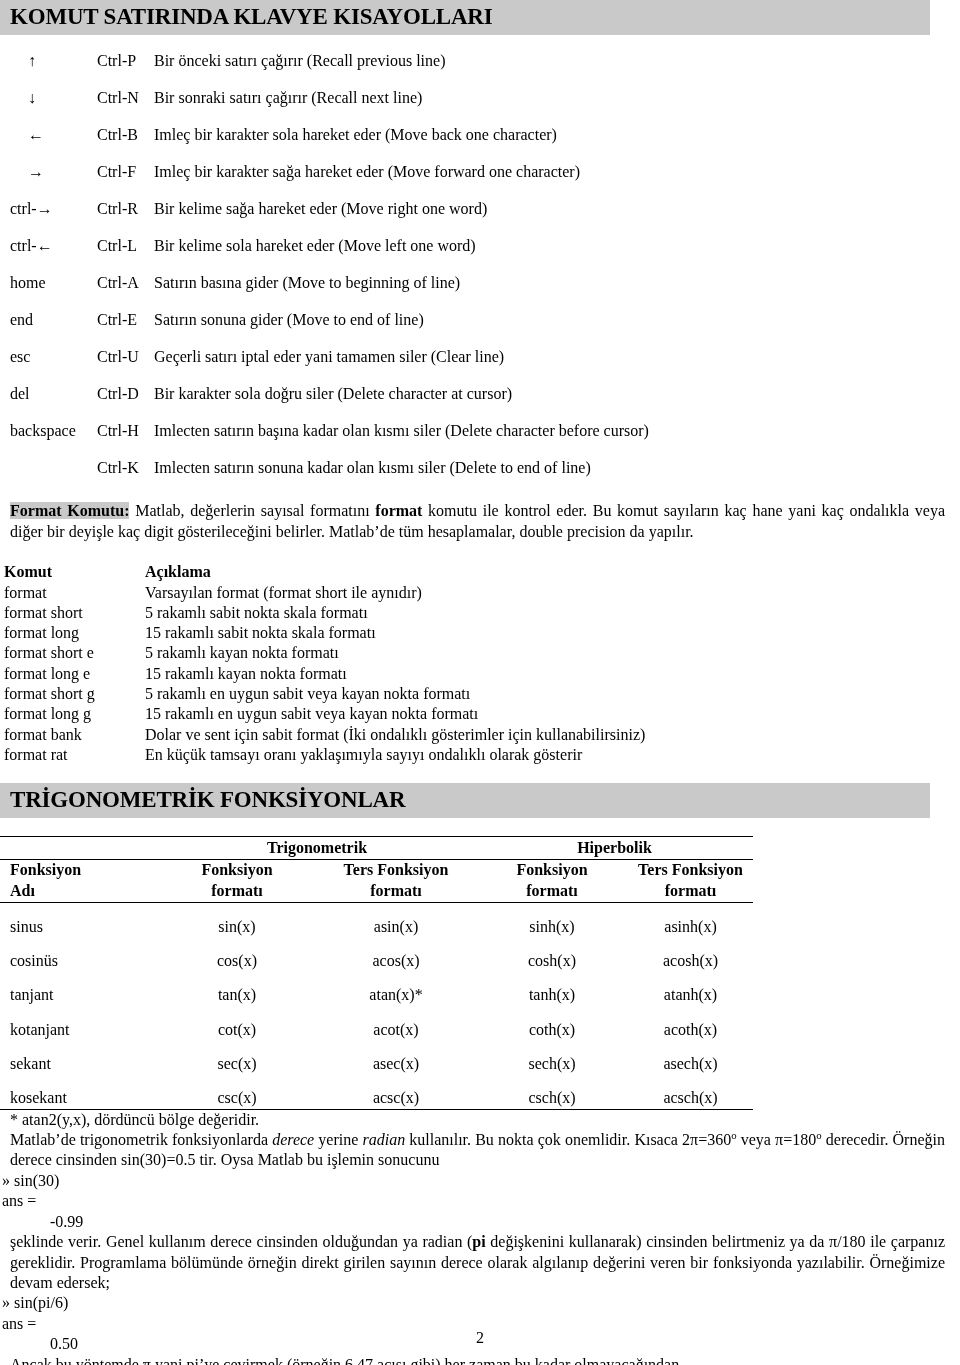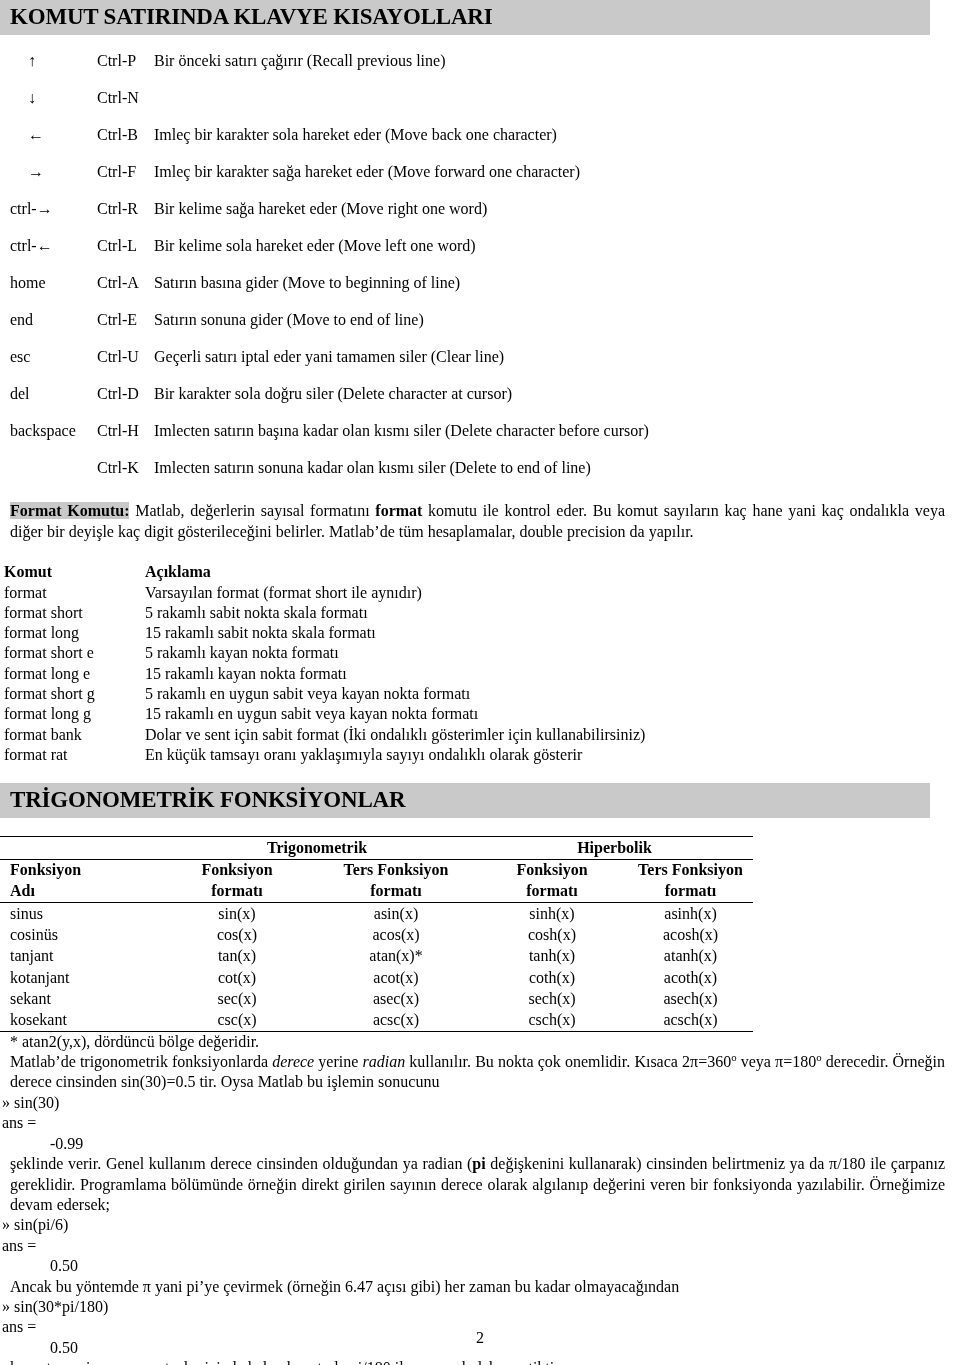--- a/index.html
+++ b/index.html
@@ -120,21 +120,21 @@
     vertical-align: top;
   }
   .trig-table .hcell.first { text-align: left; padding-left: 10px; }
   .trig-table tr.hdr-last td { border-bottom: 1.5px solid #000; padding-bottom: 1px; }
   .trig-table td.c1 { text-align: left; padding-left: 10px; width: 148px; }
   .trig-table td.c2 { text-align: center; width: 158px; }
   .trig-table td.c3 { text-align: center; width: 160px; }
   .trig-table td.c4 { text-align: center; width: 152px; }
   .trig-table td.c5 { text-align: center; }
   .trig-table tr.last td { border-bottom: 1.5px solid #000; }
-  .trig-table tr.body td { line-height: 20.3px; padding-top: 1px;}
+  .trig-table tr.body td { line-height: 20.3px; padding-top: 14px;}
 
   
   .body-text {
     font-size: 16px;
     line-height: 20.4px;
     padding-left: 10px;
     width: 945px;
     box-sizing: border-box;
   }
   .body-text.just { text-align: justify; }
@@ -172,20 +172,21 @@
 
     <div class="sc-row">
       <span class="sc-key indent-arrow">↑</span>
       <span class="sc-ctrl">Ctrl-P</span>
       <span class="sc-desc">Bir önceki satırı çağırır (Recall previous line)</span>
     </div>
 
     <div class="sc-row">
       <span class="sc-key indent-arrow">↓</span>
       <span class="sc-ctrl">Ctrl-N</span>
+      <span class="sc-desc">Bir sonraki satırı çağırır  (Recall next line)</span>
     </div>
 
     <div class="sc-row">
       <span class="sc-key indent-arrow">←</span>
       <span class="sc-ctrl">Ctrl-B</span>
       <span class="sc-desc">Imleç bir karakter sola hareket eder (Move back one character)</span>
     </div>
 
     <div class="sc-row">
       <span class="sc-key indent-arrow">→</span>

